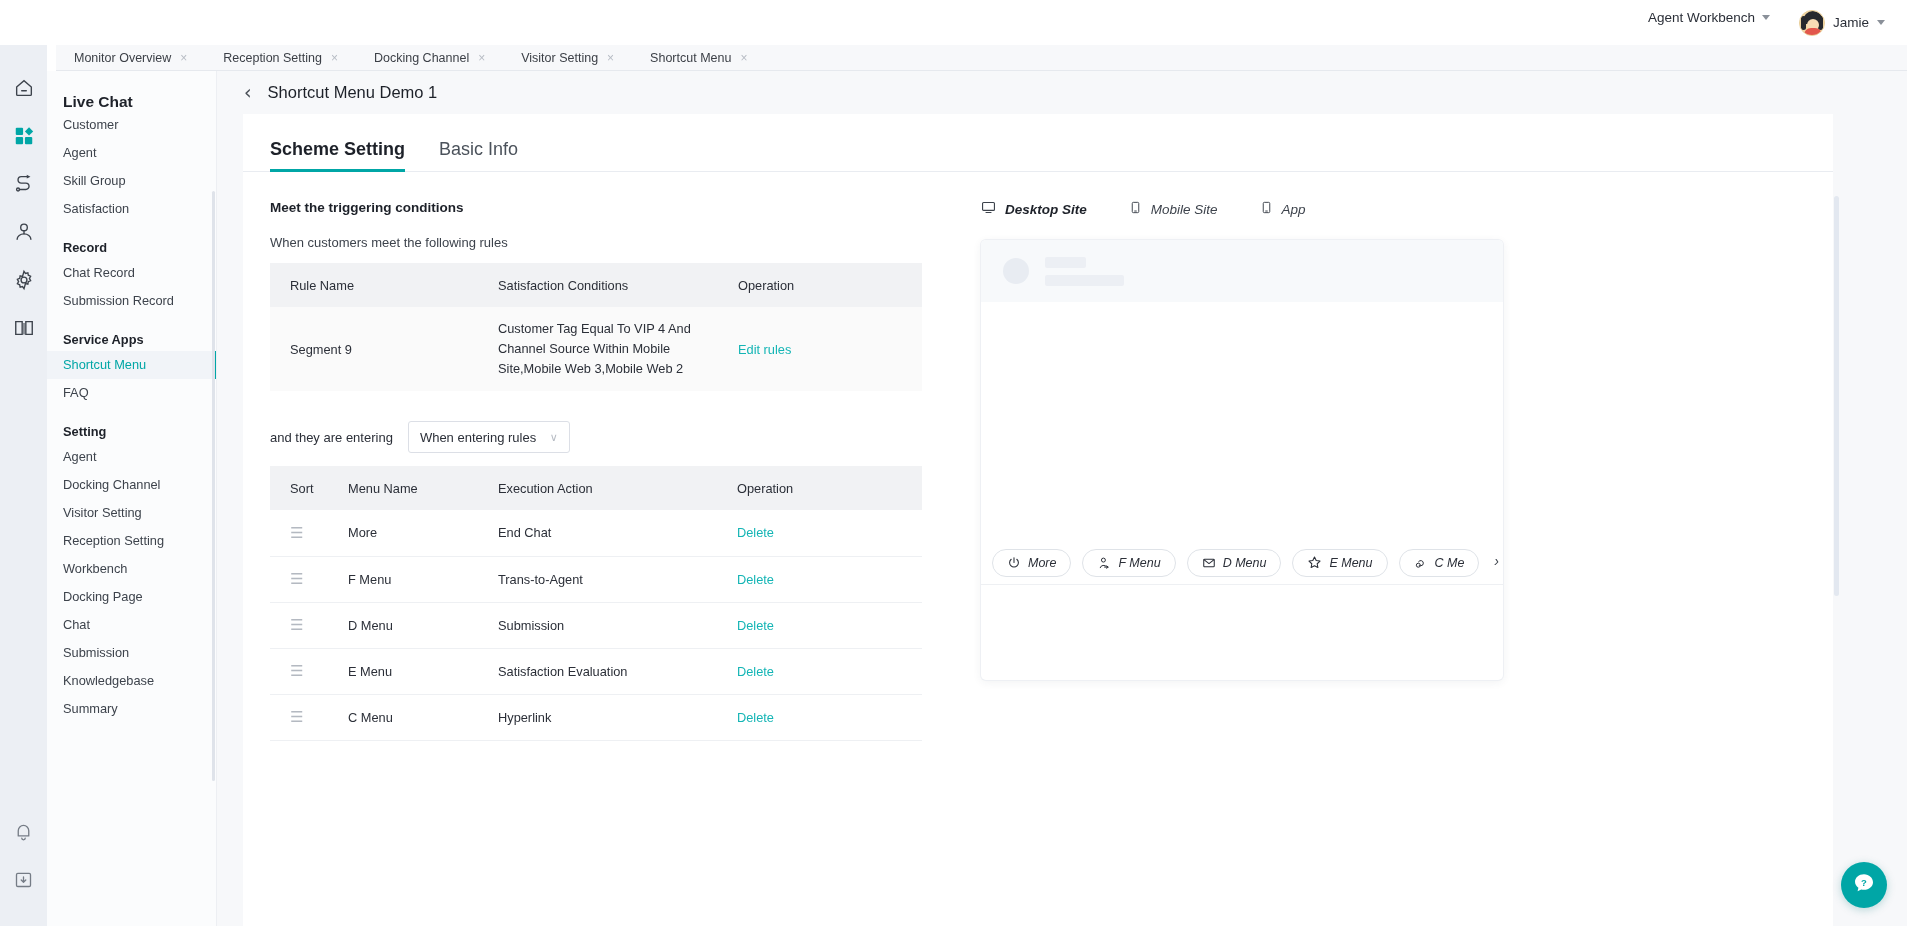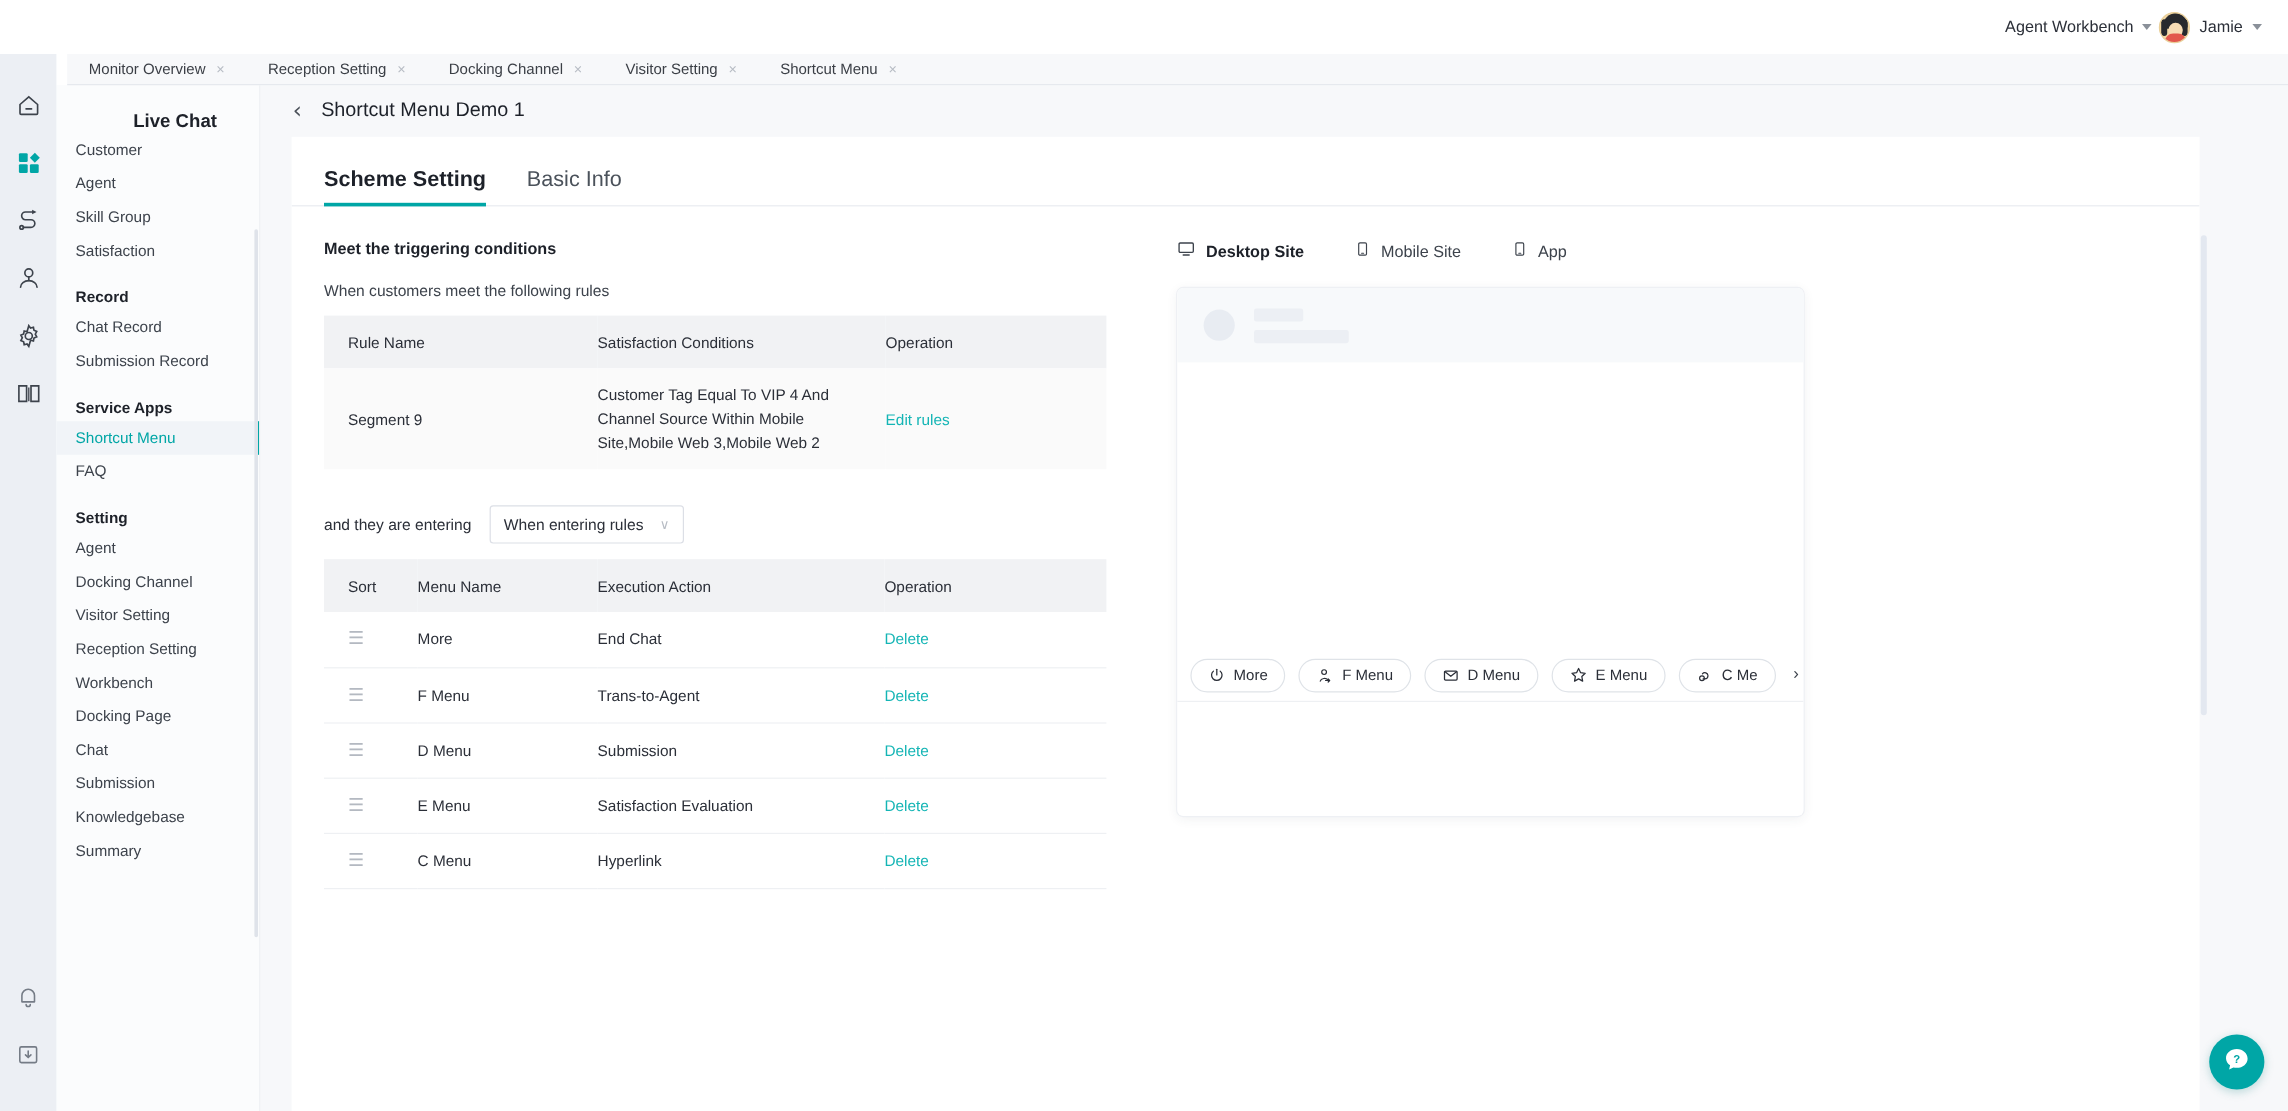--- a/index.html
+++ b/index.html
@@ -27,21 +27,21 @@
     position: relative;
   }
   .logo-circle .s-letter {
     color: #fff; font-size: 21px; font-weight: bold;
     font-family: "Liberation Serif", serif; line-height: 1; margin-top: 3px;
   }
   .logo-circle .arc {
     position: absolute; top: 5px; left: 8px; width: 18px; height: 8px;
     border-top: 2px solid #E8B93B; border-radius: 50% 50% 0 0 / 100% 100% 0 0;
   }
-  .topbar-right { display: flex; align-items: center; gap: 6px; padding-right: 22px; }
+  .topbar-right { display: flex; align-items: flex-start; gap: 29px; padding-right: 22px; }
   .workbench-sel { display: flex; align-items: center; gap: 7px; font-size: 13.5px; color: #2b2f38; cursor: pointer; }
   .caret { width: 0; height: 0; border-left: 4px solid transparent; border-right: 4px solid transparent; border-top: 5px solid #8a9099; }
   .user-block { display: flex; align-items: center; gap: 8px; cursor: pointer; }
   .avatar {
     width: 26px; height: 26px; border-radius: 50%;
     background: #f3d7a3; position: relative; overflow: hidden;
     border: 1px solid #e9cf9a;
   }
   .avatar .hair { position: absolute; top: 0; left: 3px; width: 20px; height: 13px; background: #27292e; border-radius: 10px 10px 2px 2px; }
   .avatar .hair2 { position: absolute; top: 5px; left: 1px; width: 5px; height: 14px; background: #27292e; border-radius: 3px; }
@@ -74,21 +74,21 @@
     cursor: pointer; margin-bottom: 2px;
   }
   .rail-spacer { flex: 1; }
 
   
   .sidenav {
     position: absolute; top: 71px; left: 47px; width: 170px; height: 855px;
     background: #fbfcfd; overflow: hidden; z-index: 25;
     border-right: 1px solid #edeff3;
   }
-  .nav-title { font-size: 15.5px; font-weight: bold; color: #1d2129; padding: 22px 0 0 16px; margin-left: 48px; }
+  .nav-title { font-size: 15.5px; font-weight: bold; color: #1d2129; padding: 22px 0 0 16px; }
   .nav-group { font-size: 12.8px; font-weight: bold; color: #1d2129; padding: 17px 0 4px 16px; }
   .nav-item {
     font-size: 12.8px; color: #3d434c; padding: 7px 0 7px 16px;
     cursor: pointer; position: relative; line-height: 14px;
   }
   .nav-item.active { color: #00A6A6; background: #f1f4f8; }
   .nav-item.active::after {
     content: ''; position: absolute; right: 0; top: 0; bottom: 0; width: 3px; background: #00A6A6;
   }
   .nav-scroll {
@@ -117,21 +117,21 @@
 
   .tabs-row { display: flex; gap: 34px; padding: 25px 0 0 27px; border-bottom: 1px solid #e9ecf1; }
   .ptab { font-size: 18px; color: #4b525b; padding-bottom: 11px; cursor: pointer; position: relative; }
   .ptab.active { color: #1d2129; font-weight: bold; }
   .ptab.active::after {
     content: ''; position: absolute; bottom: -1px; left: 0; right: 0; height: 3px; background: #00A6A6;
   }
 
   .cols { display: flex; }
   .left-col { width: 700px; padding: 28px 0 0 27px; }
-  .right-col { width: 860px; padding: 28px 0 0 20px; }
+  .right-col { width: 860px; padding: 28px 0 0 20px; font-style: italic; }
 
   .sec-title { font-size: 13.5px; font-weight: bold; color: #1d2129; }
   .sec-sub { font-size: 13px; color: #3d434c; margin-top: 20px; }
 
   table.dt { width: 652px; border-collapse: collapse; margin-top: 13px; table-layout: fixed; }
   table.dt thead th {
     background: #f1f2f4; font-size: 12.8px; color: #2b2f38; font-weight: normal;
     text-align: left; padding: 14px 0 14px 0; height: 44px;
   }
   table.dt tbody td { font-size: 12.8px; color: #2b2f38; padding: 12px 0; vertical-align: middle; }

